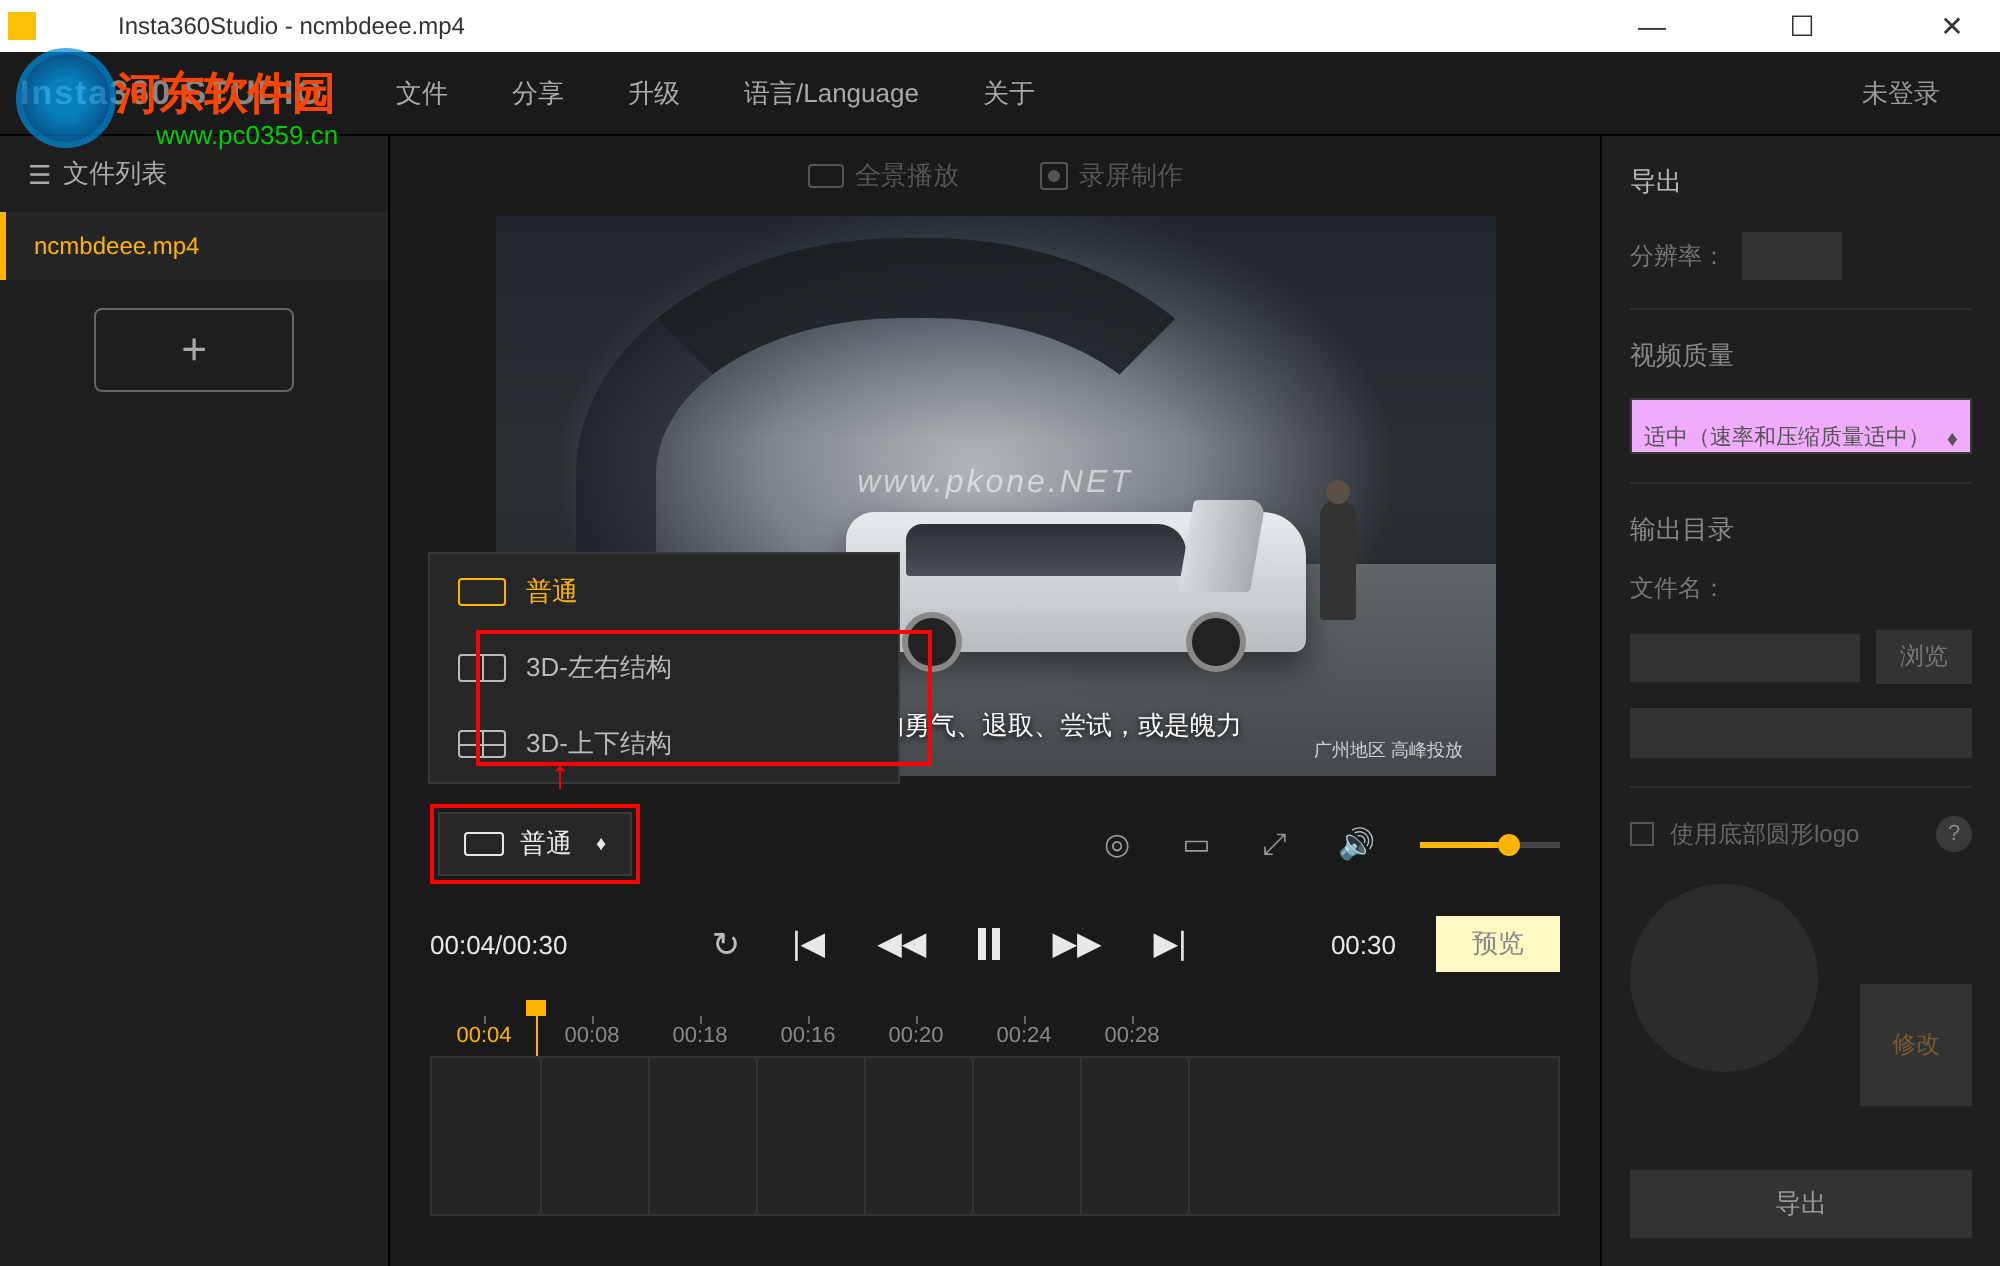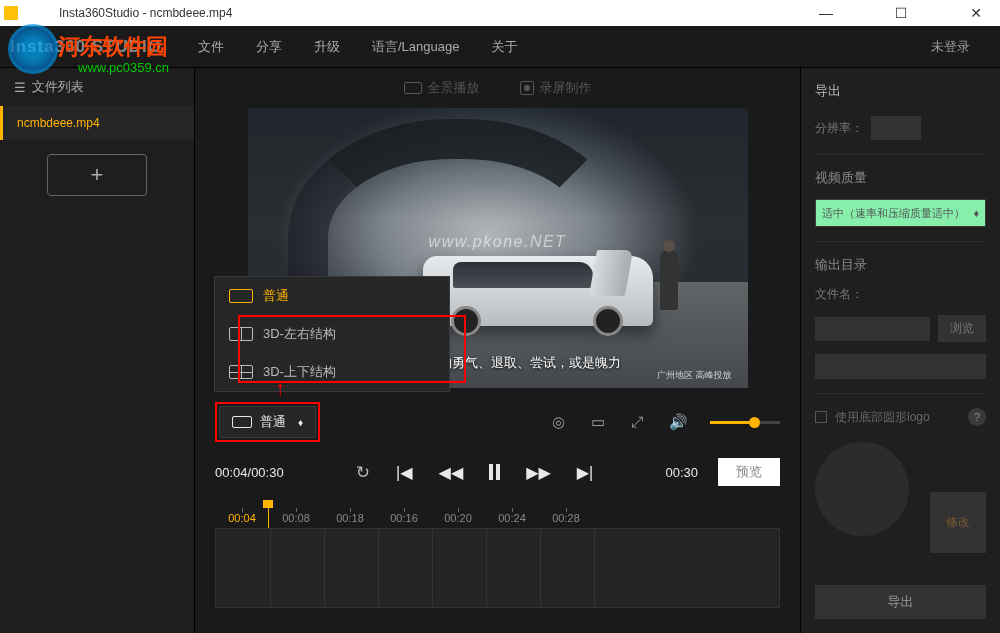--- a/index.html
+++ b/index.html
@@ -73,38 +73,38 @@
 .vol-slider .knob { position:absolute; right:20px; top:-4px; width:11px; height:11px; background:#ffb400; border-radius:50%; }
 .vol-slider .fill { position:absolute; left:0; top:0; bottom:0; width: 55%; background:#ffb400; }
 
 .controls-row2 { display:flex; align-items:center; padding: 10px 20px; color:#ccc; font-size:13px; }
 .time-left { color:#e8e8e8; }
 .pb-icons { flex:1; display:flex; justify-content:center; gap: 26px; font-size:16px; color:#e8e8e8; align-items:center; }
 .pb-icons .loop { font-size: 17px; color:#bbb; }
 .pb-icons .pause { display:inline-flex; gap:3px; }
 .pb-icons .pause span { width:4px; height:16px; background:#e8e8e8; }
 .time-right { color:#e8e8e8; }
-.preview-btn { margin-left: 20px; padding: 5px 18px; background:#ffffff; color:#888; font-size:13px; }
+.preview-btn { margin-left: 20px; padding: 5px 18px; background:#fef9c3; color:#888; font-size:13px; }
 
 .timeline { padding: 6px 20px 10px; }
 .tl-ruler { display:flex; gap: 0; color:#888; font-size:11px; position:relative; height: 22px; align-items:flex-end; }
 .tl-ruler .tick { width: 54px; text-align:center; position:relative; }
 .tl-ruler .tick::before { content:''; position:absolute; top:-4px; left:50%; height:4px; border-left:1px solid #666; }
 .tl-ruler .tick.active { color:#ffb400; }
 .tl-playhead { position:absolute; left: 48px; top: -2px; width: 10px; height: 8px; background:#ffb400; }
 .tl-playhead::after { content:''; position:absolute; top:8px; left:50%; height: 92px; border-left:1px solid #ffb400; }
 .tl-track { height: 80px; background:#242424; border:1px solid #333; margin-top:4px; position:relative; }
 .tl-track .vline { position:absolute; top:0; bottom:0; border-left:1px solid #333; }
 
 .rightpanel { width: 200px; background:#1f1f1f; border-left:1px solid #000; padding: 14px 14px; color:#888; font-size:13px; display:flex; flex-direction:column; gap:12px; }
 .rp-title { color:#bbb; margin-bottom: 4px; }
 .rp-row { display:flex; align-items:center; gap:8px; }
 .rp-row label { color:#777; font-size:12px; }
 .rp-input { flex:1; height: 24px; background:#333; border:none; }
-.rp-select { width:100%; height:28px; background:#86efac; border:1px solid #3a3a3a; color:#555; font-size:11px; padding: 0 6px; display:flex; align-items:center; justify-content:space-between; }
+.rp-select { width:100%; height:28px; background:#f0abfc; border:1px solid #3a3a3a; color:#555; font-size:11px; padding: 0 6px; display:flex; align-items:flex-end; justify-content:space-between; }
 .rp-btn { padding: 5px 12px; background:#333; color:#777; font-size:12px; }
 .rp-check { display:flex; align-items:center; gap:8px; color:#666; font-size:12px; }
 .rp-check .cb { width:12px; height:12px; border:1px solid #555; }
 .rp-help { width:18px; height:18px; border-radius:50%; background:#3a3a3a; color:#888; display:flex; align-items:center; justify-content:center; font-size:11px; margin-left:auto; }
 .rp-circle { width: 94px; height: 94px; border-radius:50%; background:#2c2c2c; margin: 4px 0; }
 .rp-modify { padding: 22px 16px; background:#333; color:#7a5a30; font-size:12px; align-self:flex-end; margin-top:-60px; }
 .rp-export { width:100%; padding: 8px 0; background:#333; color:#999; text-align:center; font-size:13px; margin-top: 20px; }
 .rp-sep { height:1px; background:#2e2e2e; margin: 2px 0; }
 </style>
 </head>

